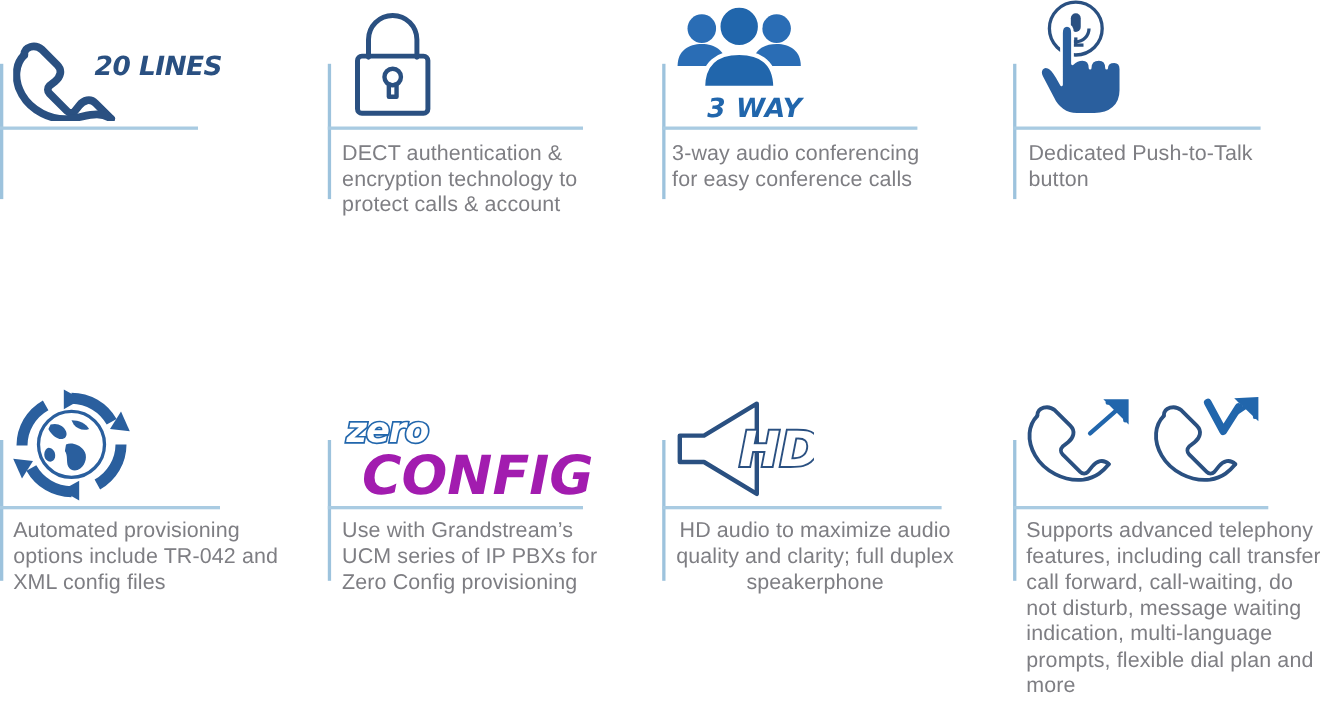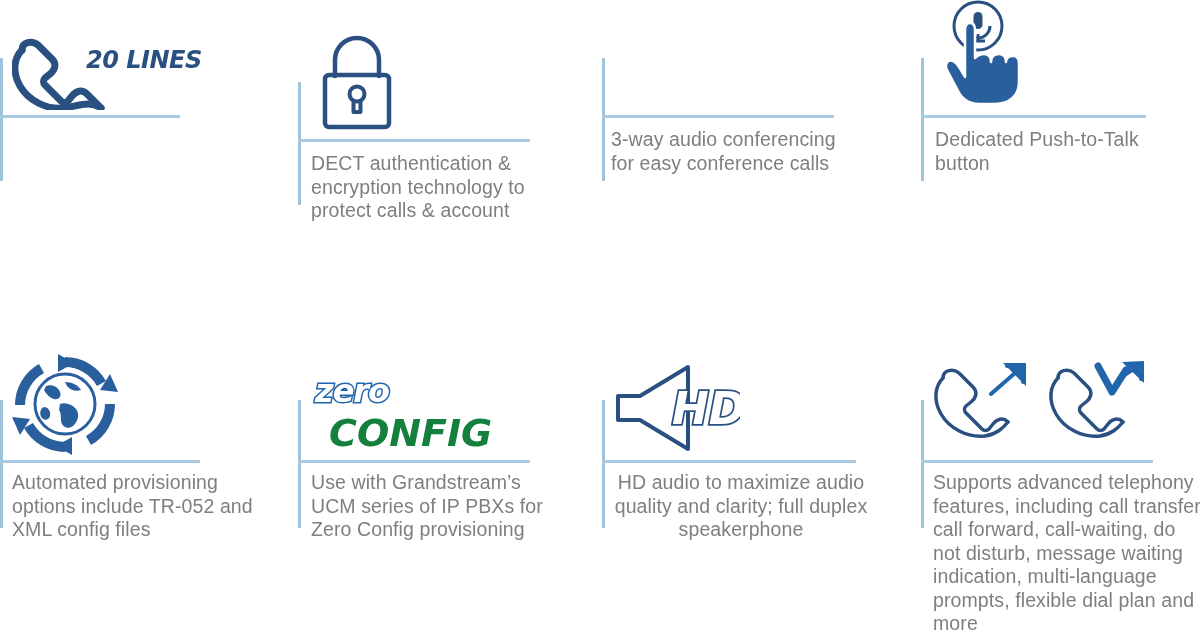--- a/index.html
+++ b/index.html
@@ -55,21 +55,21 @@
     white-space: pre-line;
   }
 
   
   #cell-lines   { left: 0px;   top: 0px; width: 300px; height: 320px; }
   #cell-lines .rule-v { top: 58px; height: 123px; }
   #cell-lines .rule-h { top: 115px; width: 180px; }
   #cell-lines .icon-area { left: 12px; top: 38px; }
   #cell-lines .desc { left: 14px; top: 128px; width: 250px; }
 
-  #cell-dect    { left: 293px; top: 0px; width: 300px; height: 320px; margin-top: 24px; }
+  #cell-dect    { left: 293px; top: 0px; width: 300px; height: 320px; }
   #cell-dect .rule-v { left: 5px; top: 58px; height: 123px; }
   #cell-dect .rule-h { left: 5px; top: 115px; width: 232px; }
   #cell-dect .icon-area { left: 22px; top: 8px; }
   #cell-dect .desc { left: 18px; top: 128px; width: 250px; }
 
   #cell-3way    { left: 598px; top: 0px; width: 300px; height: 320px; }
   #cell-3way .rule-v { left: 4px; top: 58px; height: 123px; }
   #cell-3way .rule-h { left: 4px; top: 115px; width: 232px; }
   #cell-3way .icon-area { left: 14px; top: 4px; }
   #cell-3way .desc { left: 13px; top: 128px; width: 250px; }
@@ -139,23 +139,23 @@
     color: #ffffff;
     -webkit-text-stroke: 3px #2166ac;
     paint-order: stroke fill;
     display: block;
     line-height: 46px;
   }
   .wordmark-config-solid {
     font-family: "DejaVu Sans", sans-serif;
     font-weight: bold;
     font-style: italic;
-    font-size: 38px;
+    font-size: 49px;
     letter-spacing: 0px;
-    color: #15803d;
+    color: #a21caf;
     display: block;
     line-height: 38px;
     margin-left: 14px;
   }
 </style>
 </head>
 <body>
 
 <div id="grid">
 
@@ -186,20 +186,34 @@
         <circle cx="42" cy="62" r="7.5" fill="none" stroke="#2a5081" stroke-width="4"></circle>
         <path d="M38.5 67 L38.5 80 L45.5 80 L45.5 67" fill="none" stroke="#2a5081" stroke-width="4" stroke-linejoin="round"></path>
       </svg>
     </div>
     <div class="desc">DECT authentication &amp; encryption technology to protect calls &amp; account</div>
   </div>
 
   <div class="cell" id="cell-3way">
     <div class="rule-v"></div>
     <div class="rule-h"></div>
+    <div class="icon-area">
+      <svg width="120" height="78" viewBox="0 0 120 78">
+
+        <circle cx="26" cy="22" r="13" fill="#2a6db5"></circle>
+        <path d="M4 56 C4 42, 14 36, 26 36 C38 36, 48 42, 48 56 Z" fill="#2a6db5"></path>
+
+        <circle cx="94" cy="22" r="13" fill="#2a6db5"></circle>
+        <path d="M72 56 C72 42, 82 36, 94 36 C106 36, 116 42, 116 56 Z" fill="#2a6db5"></path>
+
+        <circle cx="60" cy="20" r="19" fill="#2166ac" stroke="#ffffff" stroke-width="4"></circle>
+        <path d="M27 76 C27 53, 41 44, 60 44 C79 44, 93 53, 93 76 Z" fill="#2166ac" stroke="#ffffff" stroke-width="4"></path>
+      </svg>
+      <div class="wordmark-3way">3 WAY</div>
+    </div>
     <div class="desc">3-way audio conferencing for easy conference calls</div>
   </div>
 
   <div class="cell" id="cell-ptt">
     <div class="rule-v"></div>
     <div class="rule-h"></div>
     <div class="icon-area">
       <svg width="110" height="110" viewBox="0 0 110 110">
 
         <circle cx="47" cy="26" r="24" fill="#ffffff" stroke="#2a5081" stroke-width="3"></circle>
@@ -242,21 +256,21 @@
         <circle cx="55" cy="52" r="30" fill="#ffffff" stroke="#2a5f9e" stroke-width="3"></circle>
         <g fill="#2a5f9e">
           <path d="M36 34 C42 32, 48 35, 50 40 C52 45, 48 48, 44 47 C40 46, 36 42, 34 38 Z"></path>
           <path d="M55 30 C62 30, 68 33, 71 38 C66 40, 60 38, 57 34 Z"></path>
           <path d="M50 52 C55 50, 62 52, 66 57 C70 62, 68 70, 63 74 C59 77, 54 76, 52 72
                    C50 68, 52 62, 49 58 Z"></path>
           <path d="M34 55 C38 55, 41 59, 40 64 C39 68, 35 69, 32 66 C29 63, 30 56, 34 55 Z"></path>
         </g>
       </svg>
     </div>
-    <div class="desc">Automated provisioning options include TR-052 and XML config files</div>
+    <div class="desc">Automated provisioning options include TR-042 and XML config files</div>
   </div>
 
   <div class="cell" id="cell-zero">
     <div class="rule-v"></div>
     <div class="rule-h"></div>
     <div class="icon-area">
       <span class="wordmark-zero-outline">zero</span>
       <span class="wordmark-config-solid">CONFIG</span>
     </div>
     <div class="desc">Use with Grandstream’s UCM series of IP PBXs for Zero Config provisioning</div>

